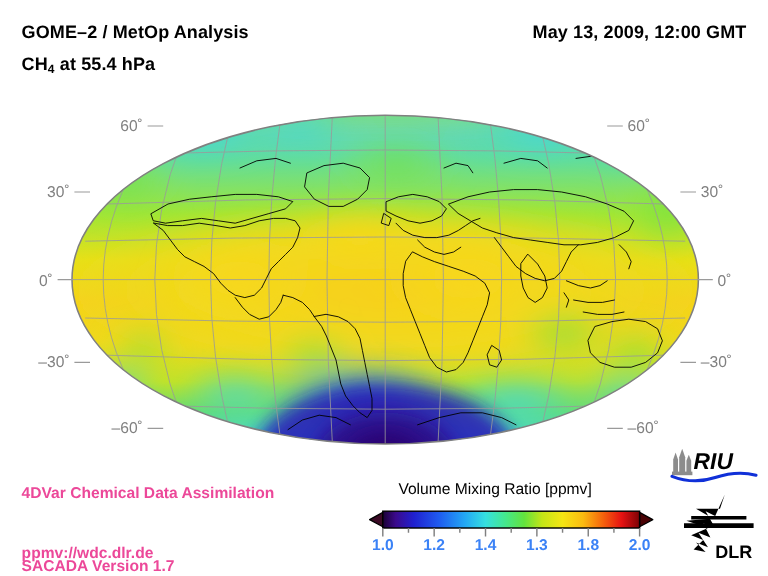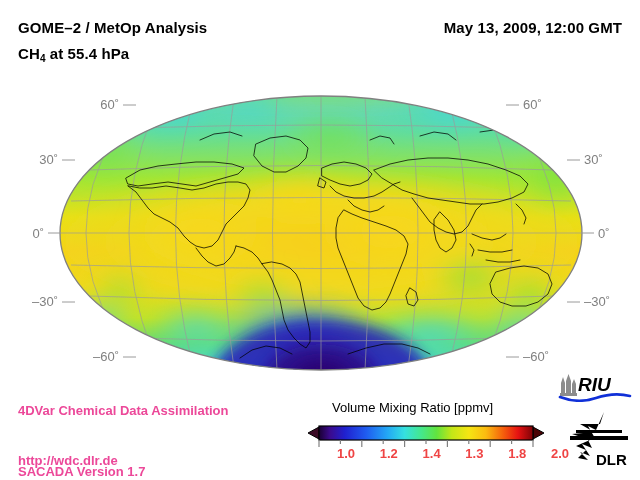--- a/index.html
+++ b/index.html
@@ -17,22 +17,22 @@
 
   .foot{position:absolute;font-weight:bold;font-size:13px;color:#ec4899;white-space:nowrap;}
   #foot1{left:18px;top:403px;}
   #foot2{left:18px;top:428px;margin-top:36px;}
   #foot3{left:18px;top:453px;}
 
   #cbar-title{position:absolute;left:332px;top:400px;font-weight:normal;font-size:13px;
               color:#000;white-space:nowrap;}
   #colorbar-block{position:absolute;left:306px;top:418px;width:240px;height:50px;}
   #cbar-ticklabels{position:absolute;left:306px;top:446px;width:240px;height:18px;}
-  .ticklab{position:absolute;font-weight:bold;font-size:13px;color:#ef4444;
-           transform:translateX(-50%);white-space:nowrap;margin-left:27px;}
+  .ticklab{position:absolute;font-weight:bold;font-size:13px;color:#3b82f6;
+           transform:translateX(-50%);white-space:nowrap;}
 
   #riu-logo{position:absolute;left:556px;top:372px;width:76px;height:30px;}
   #dlr-logo{position:absolute;left:566px;top:410px;width:68px;height:58px;}
 </style>
 </head>
 <body>
 
 <div id="page">
 
   <div class="hdr" id="title-line1">GOME–2 / MetOp Analysis</div>
@@ -262,21 +262,21 @@
         <line x1="62" y1="220" x2="75" y2="220"></line>
           <line x1="567" y1="220" x2="580" y2="220"></line>
         <line x1="123" y1="275" x2="136" y2="275"></line>
           <line x1="506" y1="275" x2="519" y2="275"></line>
       </g>
     </svg>
   </div>
 
   <div class="foot" id="foot1">4DVar Chemical Data Assimilation</div>
   <div class="foot" id="foot2">SACADA Version 1.7</div>
-  <div class="foot" id="foot3">http://wdc.dlr.de</div>
+  <div class="foot" id="foot3">ppmv://wdc.dlr.de</div>
 
   <div id="cbar-title">Volume Mixing Ratio [ppmv]</div>
 
   <div id="colorbar-block">
     <svg width="240" height="50" viewBox="0 0 240 50">
       <defs>
         <linearGradient id="cbGrad" x1="0" y1="0" x2="1" y2="0">
           <stop offset="0.00" stop-color="#1a0033"></stop>
           <stop offset="0.05" stop-color="#3b0a8c"></stop>
           <stop offset="0.12" stop-color="#2020cf"></stop>

